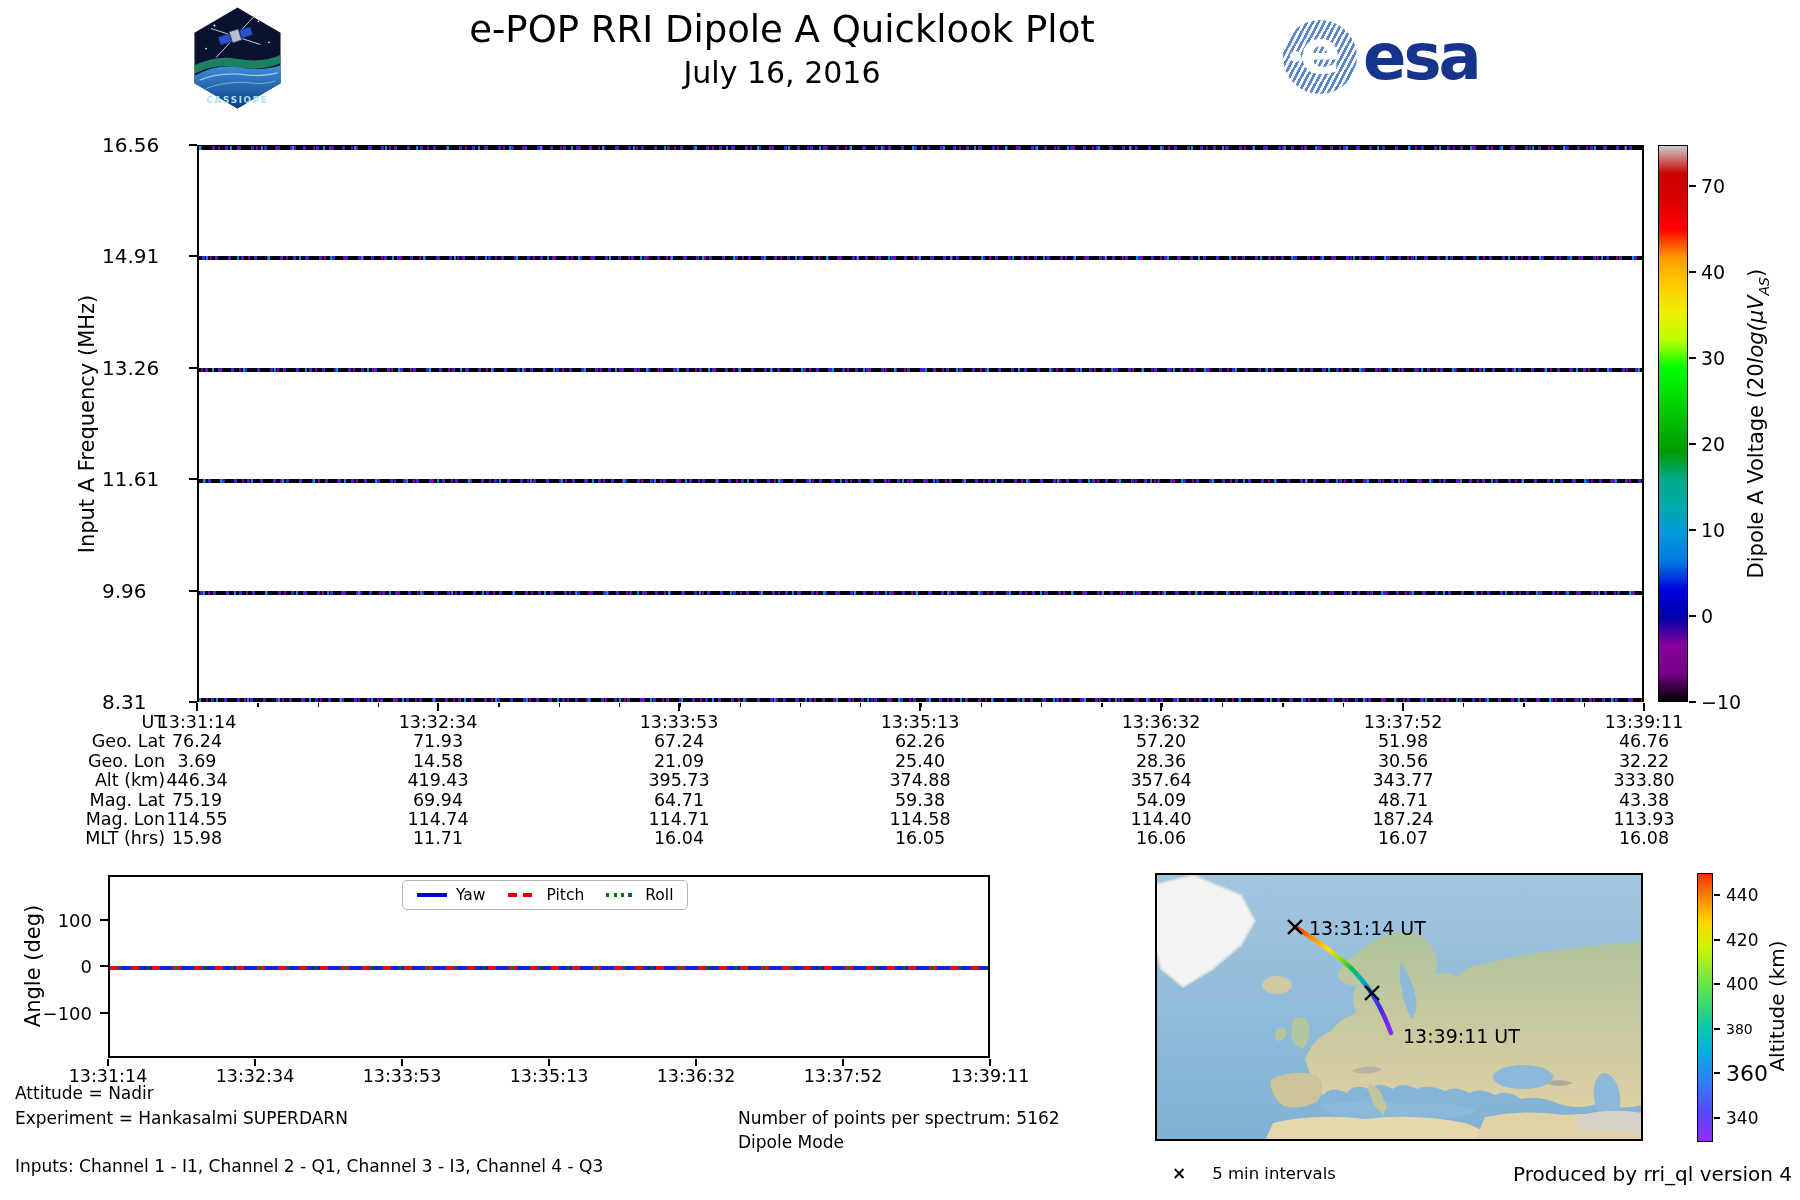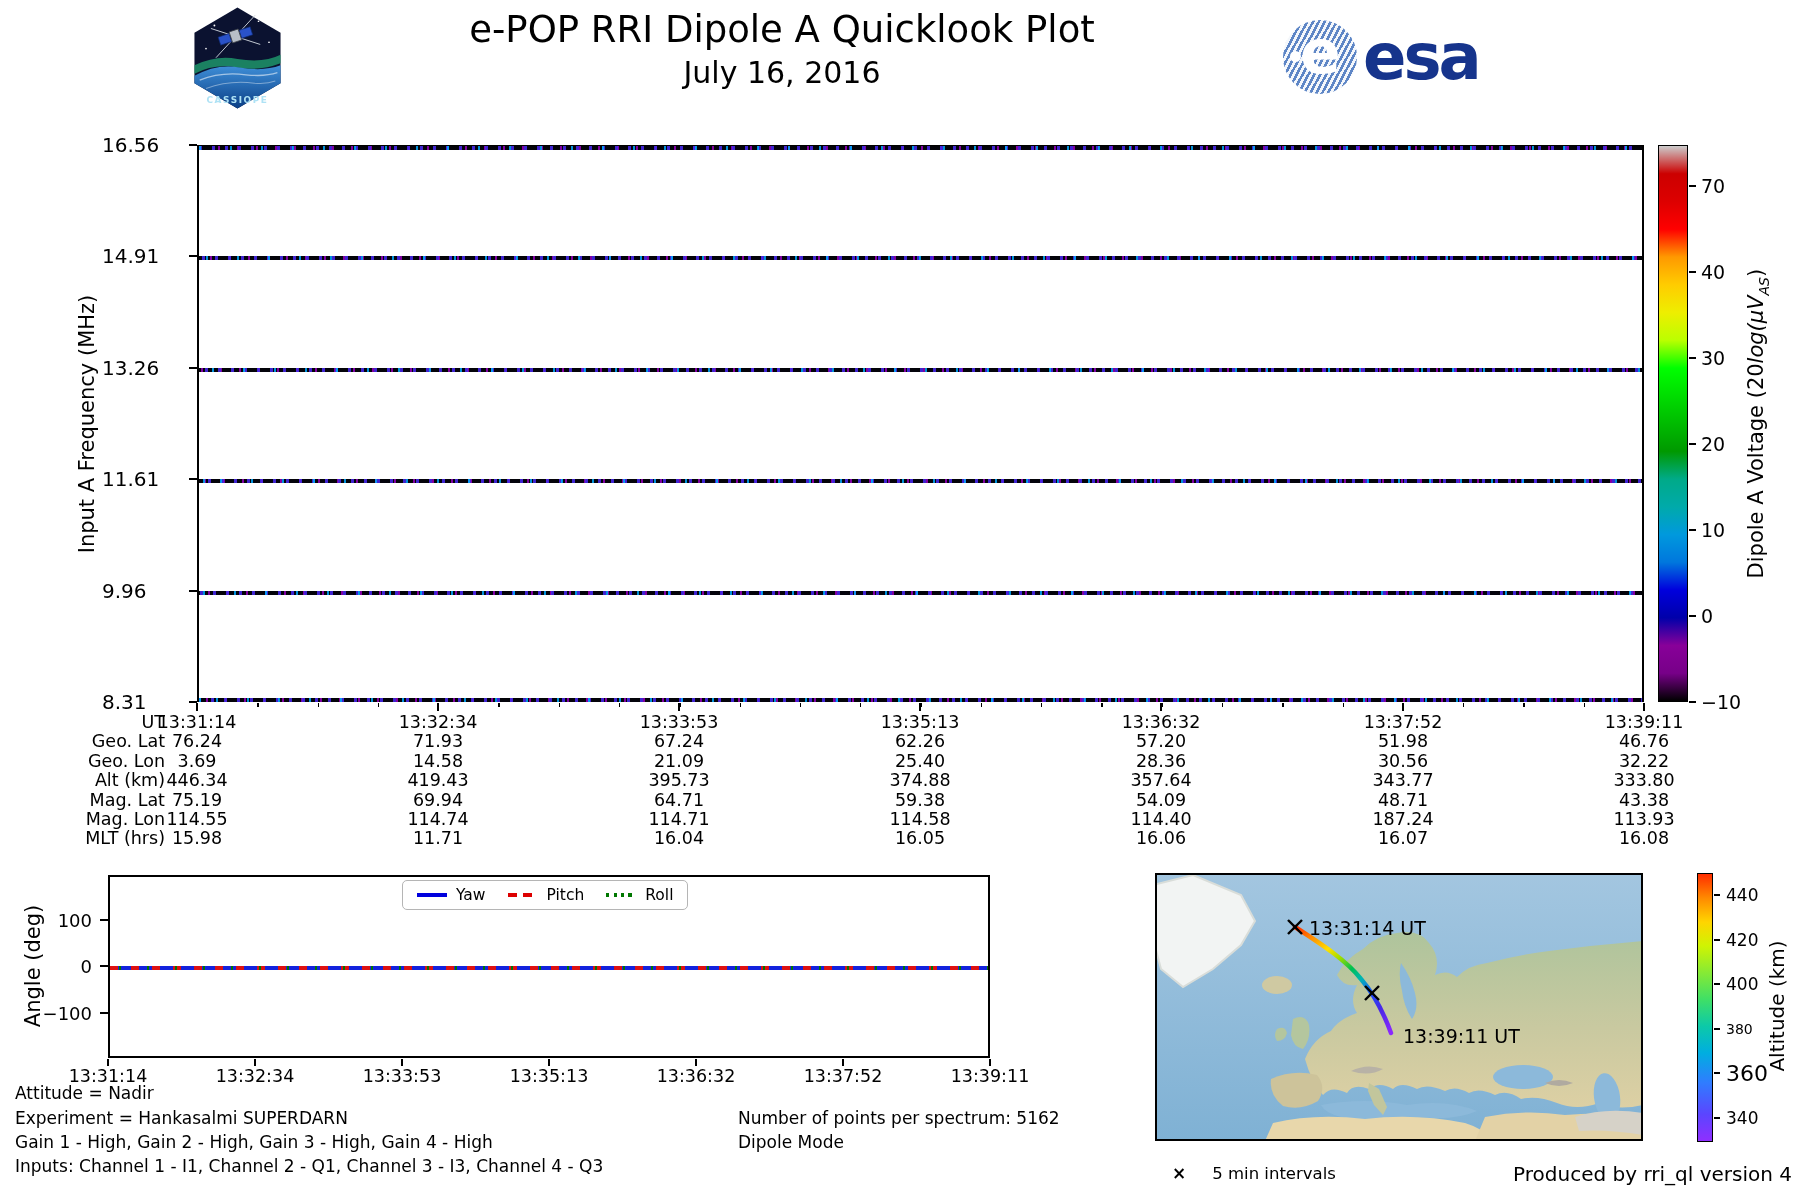--- a/index.html
+++ b/index.html
@@ -361,19 +361,18 @@
   <div class="ctick" style="left:1726px;top:1118px;font-size:17px">340</div>
   <div class="abs" style="left:1647px;top:994px;width:260px;text-align:center;font-size:20px;transform:rotate(-90deg);">Altitude (km)</div>
 
   <div class="intervals" style="left:1172px;top:1163px">
     <span class="x-glyph">×</span>
     <span>5 min intervals</span>
   </div>
 
   <div class="note" style="left:15px;top:1083px">Attitude = Nadir</div>
   <div class="note" style="left:15px;top:1108px">Experiment = Hankasalmi SUPERDARN</div>
-  <div class="note" style="left:15px;top:1132px">Gain 1 - High, Gain 2 - High, Gain 3 - High, Gain 4 - High</div>
   <div class="note" style="left:15px;top:1156px">Inputs: Channel 1 - I1, Channel 2 - Q1, Channel 3 - I3, Channel 4 - Q3</div>
   <div class="note" style="left:738px;top:1108px">Number of points per spectrum: 5162</div>
   <div class="note" style="left:738px;top:1132px">Dipole Mode</div>
   <div class="produced" style="left:1442px;top:1162px;width:350px">Produced by rri_ql version 4</div>
 
 </div>
 
 </body></html>

